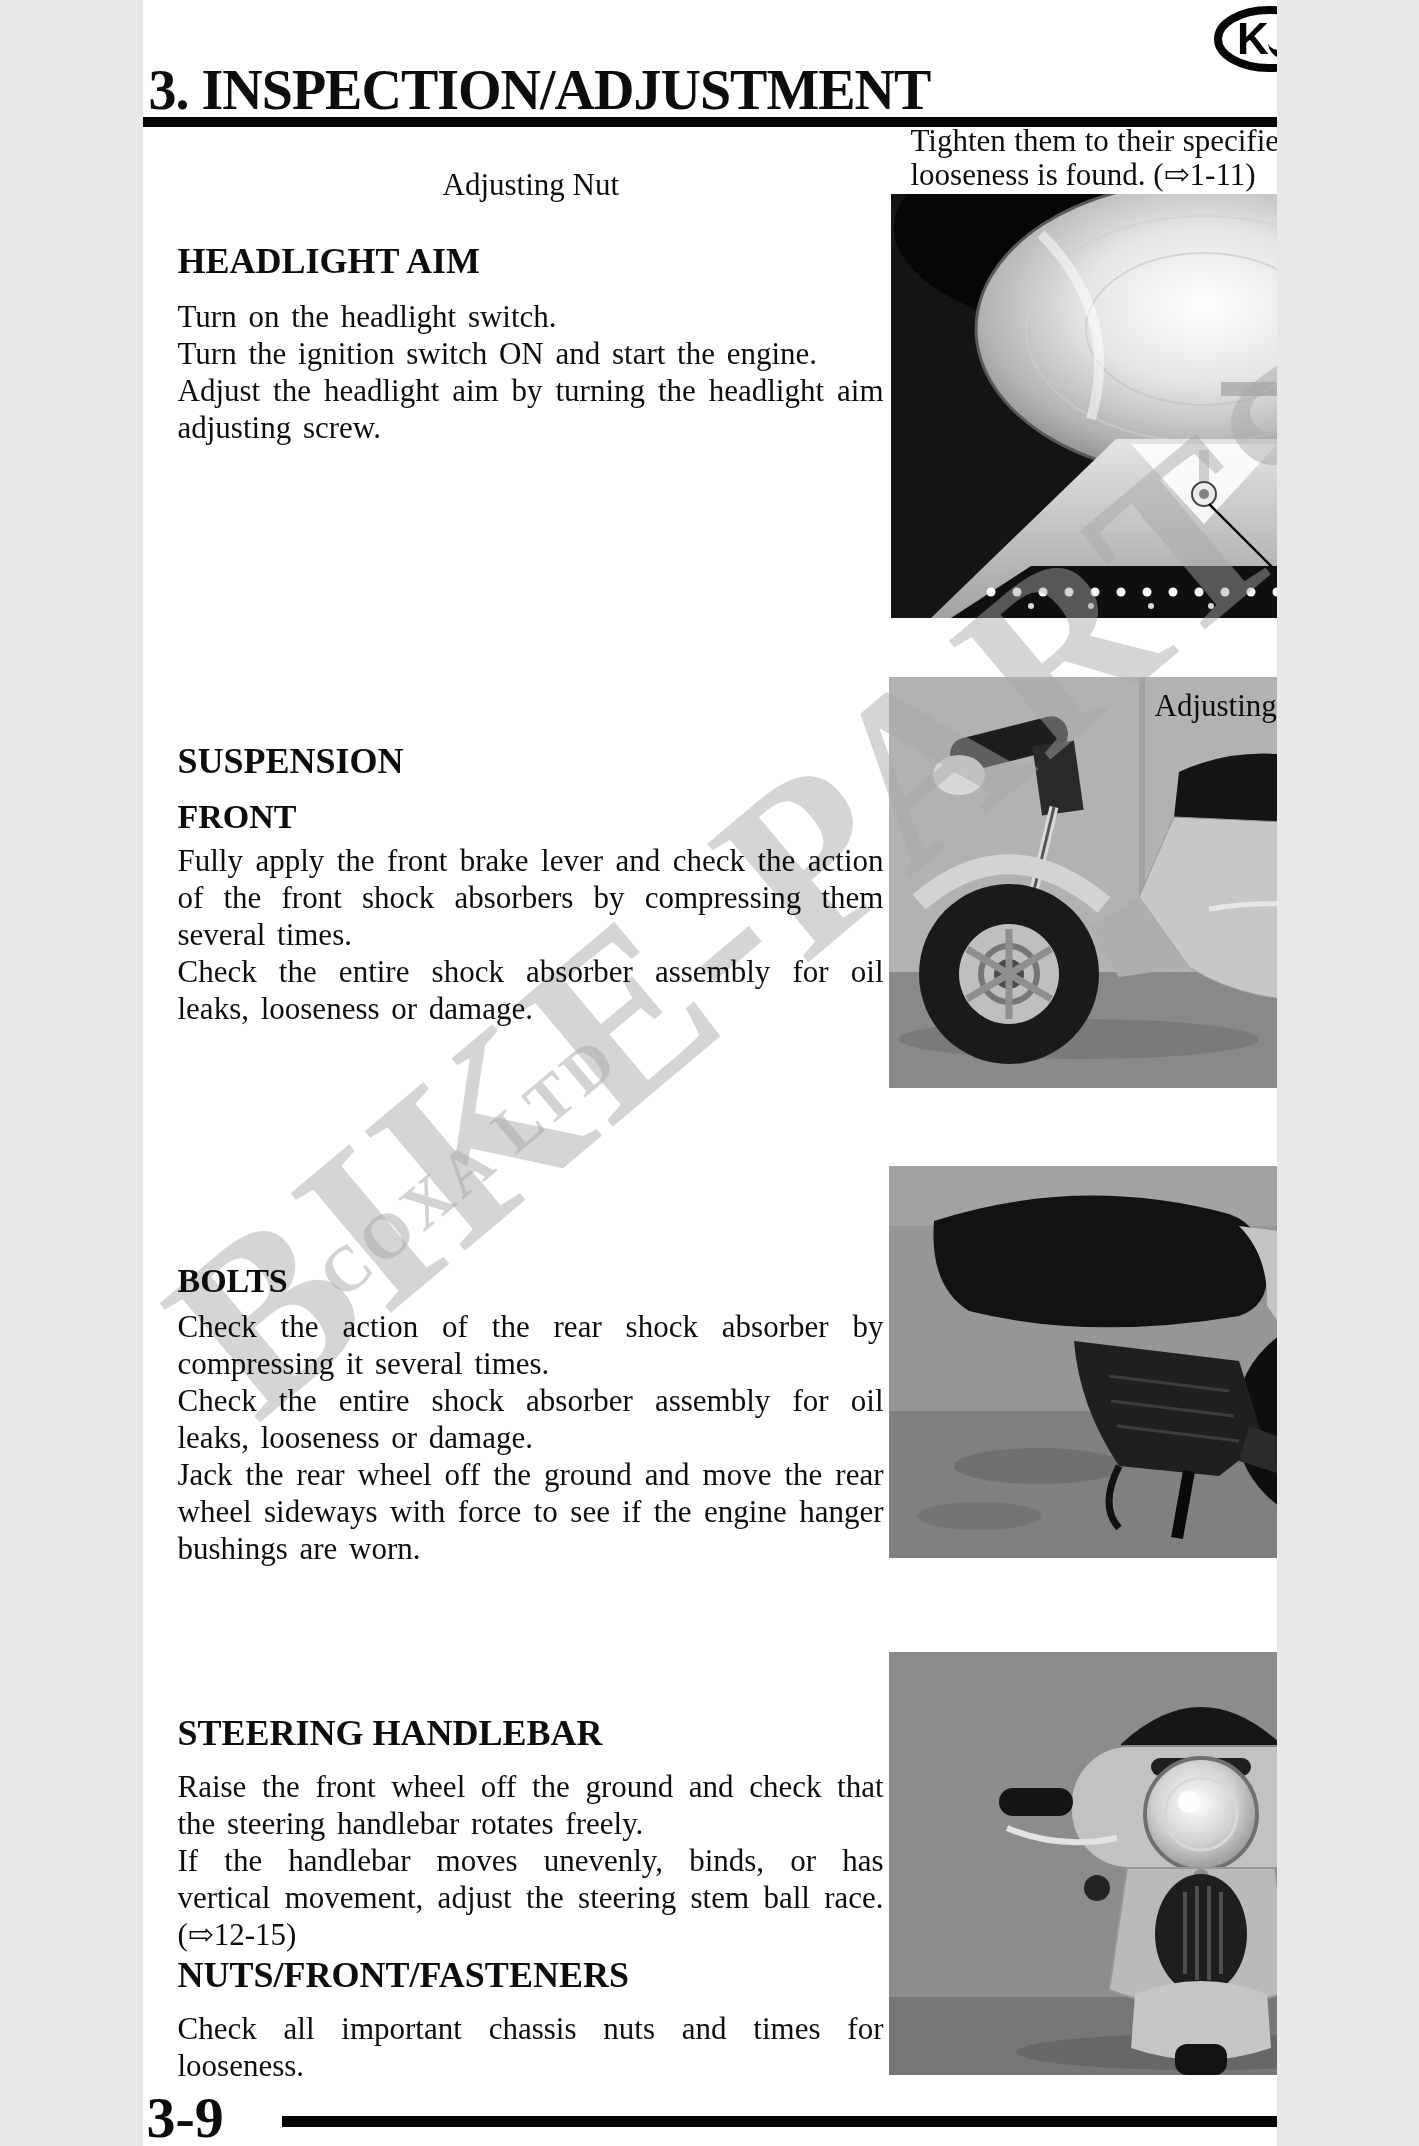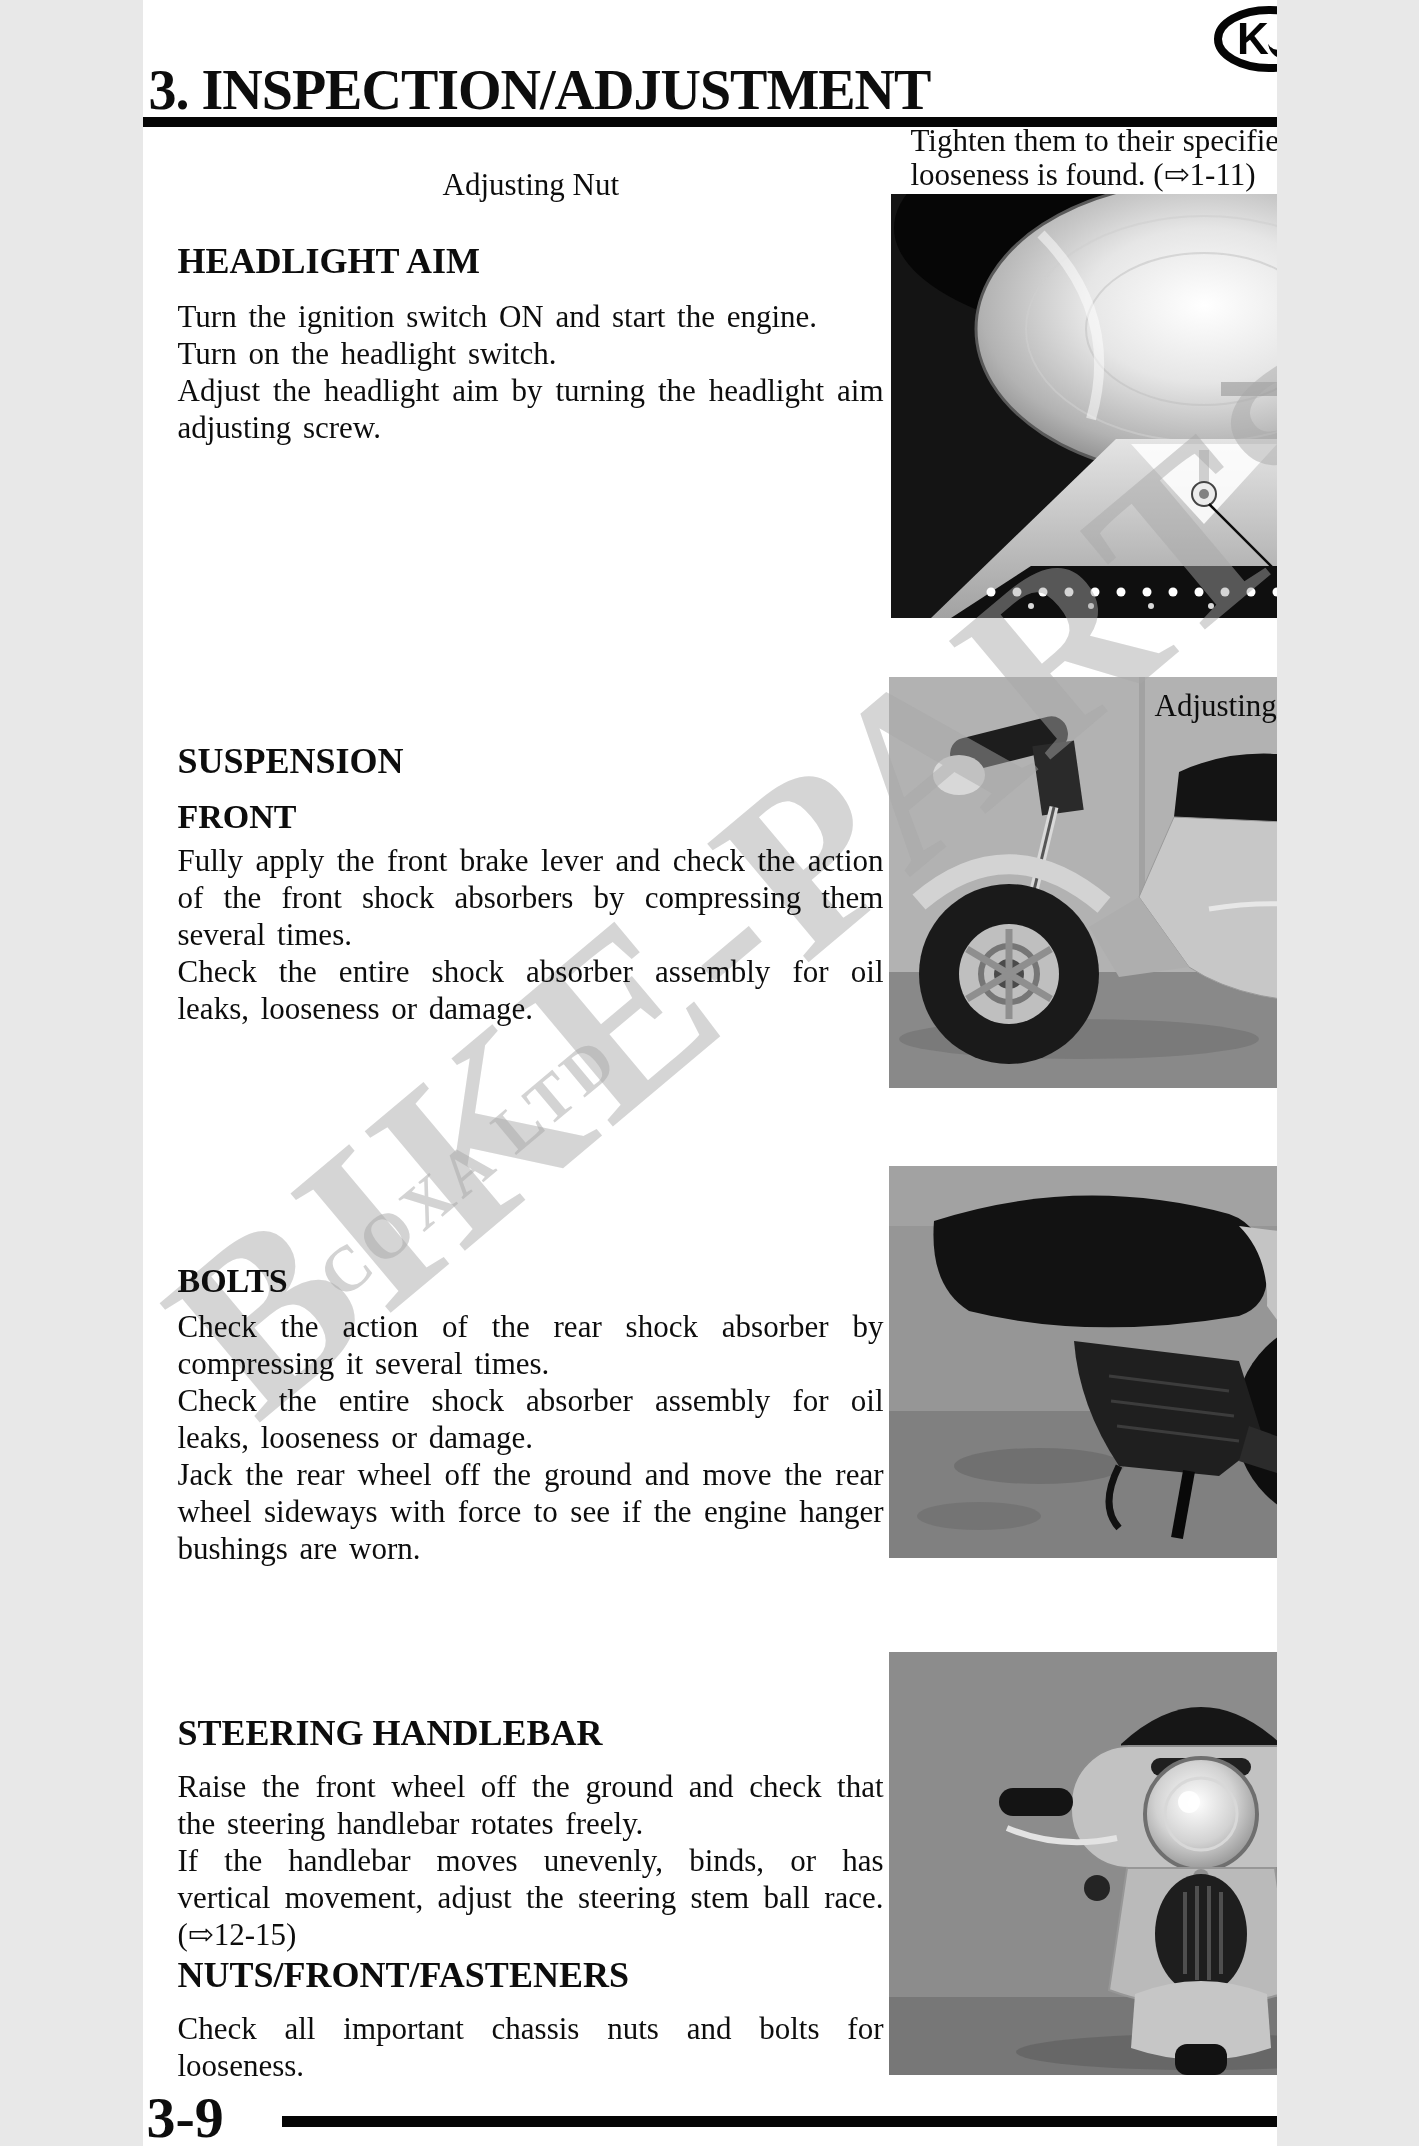--- a/index.html
+++ b/index.html
@@ -70,22 +70,22 @@
     </span>
     <span class="brand-name">KYMCO</span>
   </div>
 
   <div class="abs intro-note txt">Tighten them to their specified torque values if any looseness is found. (⇨1-11)</div>
 
   <div class="abs caption txt" style="left:300px;top:167px;">Adjusting Nut</div>
 
   <div class="abs h1 txt" style="left:35px;top:240px;">HEADLIGHT AIM</div>
   <div class="abs para-block txt" style="left:35px;top:298px;">
+    <div>Turn on the headlight switch.</div>
     <div>Turn the ignition switch ON and start the engine.</div>
-    <div>Turn on the headlight switch.</div>
     <div>Adjust the headlight aim by turning the headlight aim adjusting screw.</div>
   </div>
 
   <div class="abs h1 txt" style="left:35px;top:740px;">SUSPENSION</div>
   <div class="abs h2 txt" style="left:35px;top:798px;">FRONT</div>
   <div class="abs para-block txt" style="left:35px;top:842px;">
     <div>Fully apply the front brake lever and check the action of the front shock absorbers by compressing them several times.</div>
     <div>Check the entire shock absorber assembly for oil leaks, looseness or damage.</div>
   </div>
 
@@ -97,21 +97,21 @@
   </div>
 
   <div class="abs h1 txt" style="left:35px;top:1712px;">STEERING HANDLEBAR</div>
   <div class="abs para-block txt" style="left:35px;top:1768px;">
     <div>Raise the front wheel off the ground and check that the steering handlebar rotates freely.</div>
     <div>If the handlebar moves unevenly, binds, or has vertical movement, adjust the steering stem ball race. (⇨12-15)</div>
   </div>
 
   <div class="abs h1 txt" style="left:35px;top:1954px;">NUTS/FRONT/FASTENERS</div>
   <div class="abs para-block txt" style="left:35px;top:2010px;">
-    <div>Check all important chassis nuts and bolts for looseness.</div>
+    <div>Check all important chassis nuts and times for looseness.</div>
   </div>
 
   <div class="abs photo" style="left:748px;top:194px;width:626px;height:424px;">
     <svg width="626" height="424" viewBox="0 0 626 424">
       <defs>
         <radialGradient id="lensG" cx="50%" cy="42%" r="65%">
           <stop offset="0%" stop-color="#ffffff"></stop>
             <stop offset="40%" stop-color="#e6e6e6"></stop>
           <stop offset="75%" stop-color="#b2b2b2"></stop>
             <stop offset="100%" stop-color="#777777"></stop>

